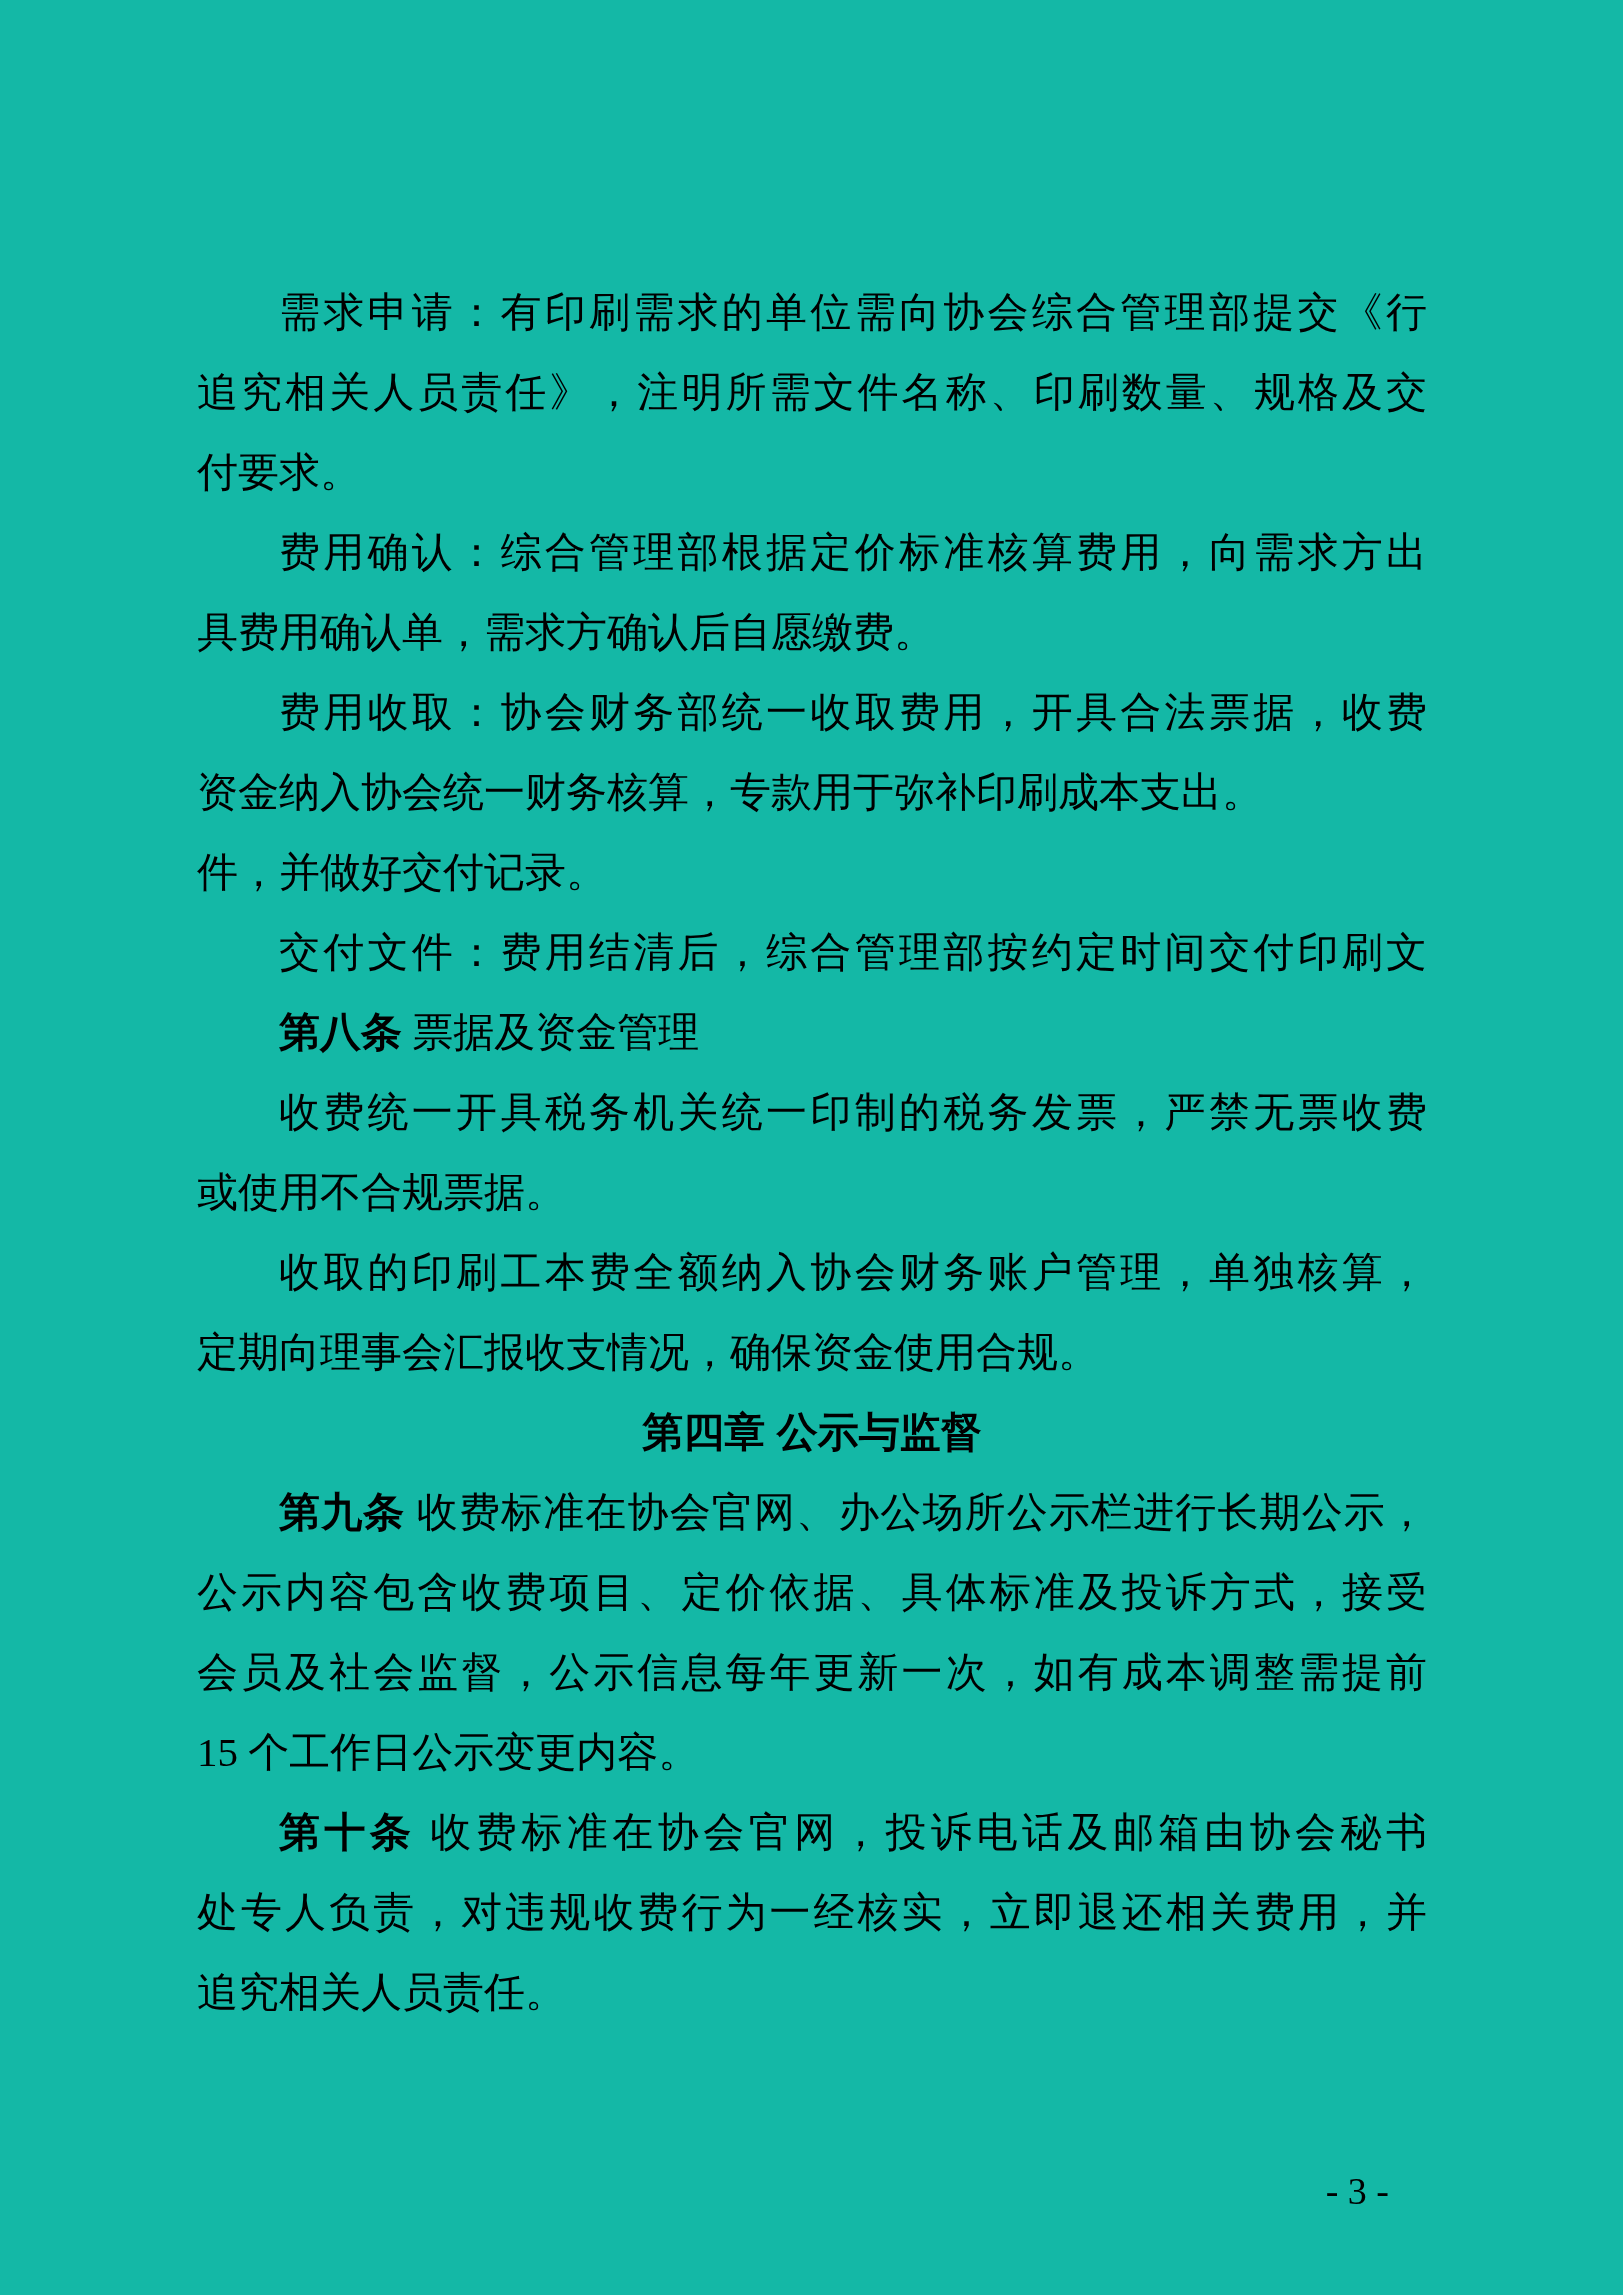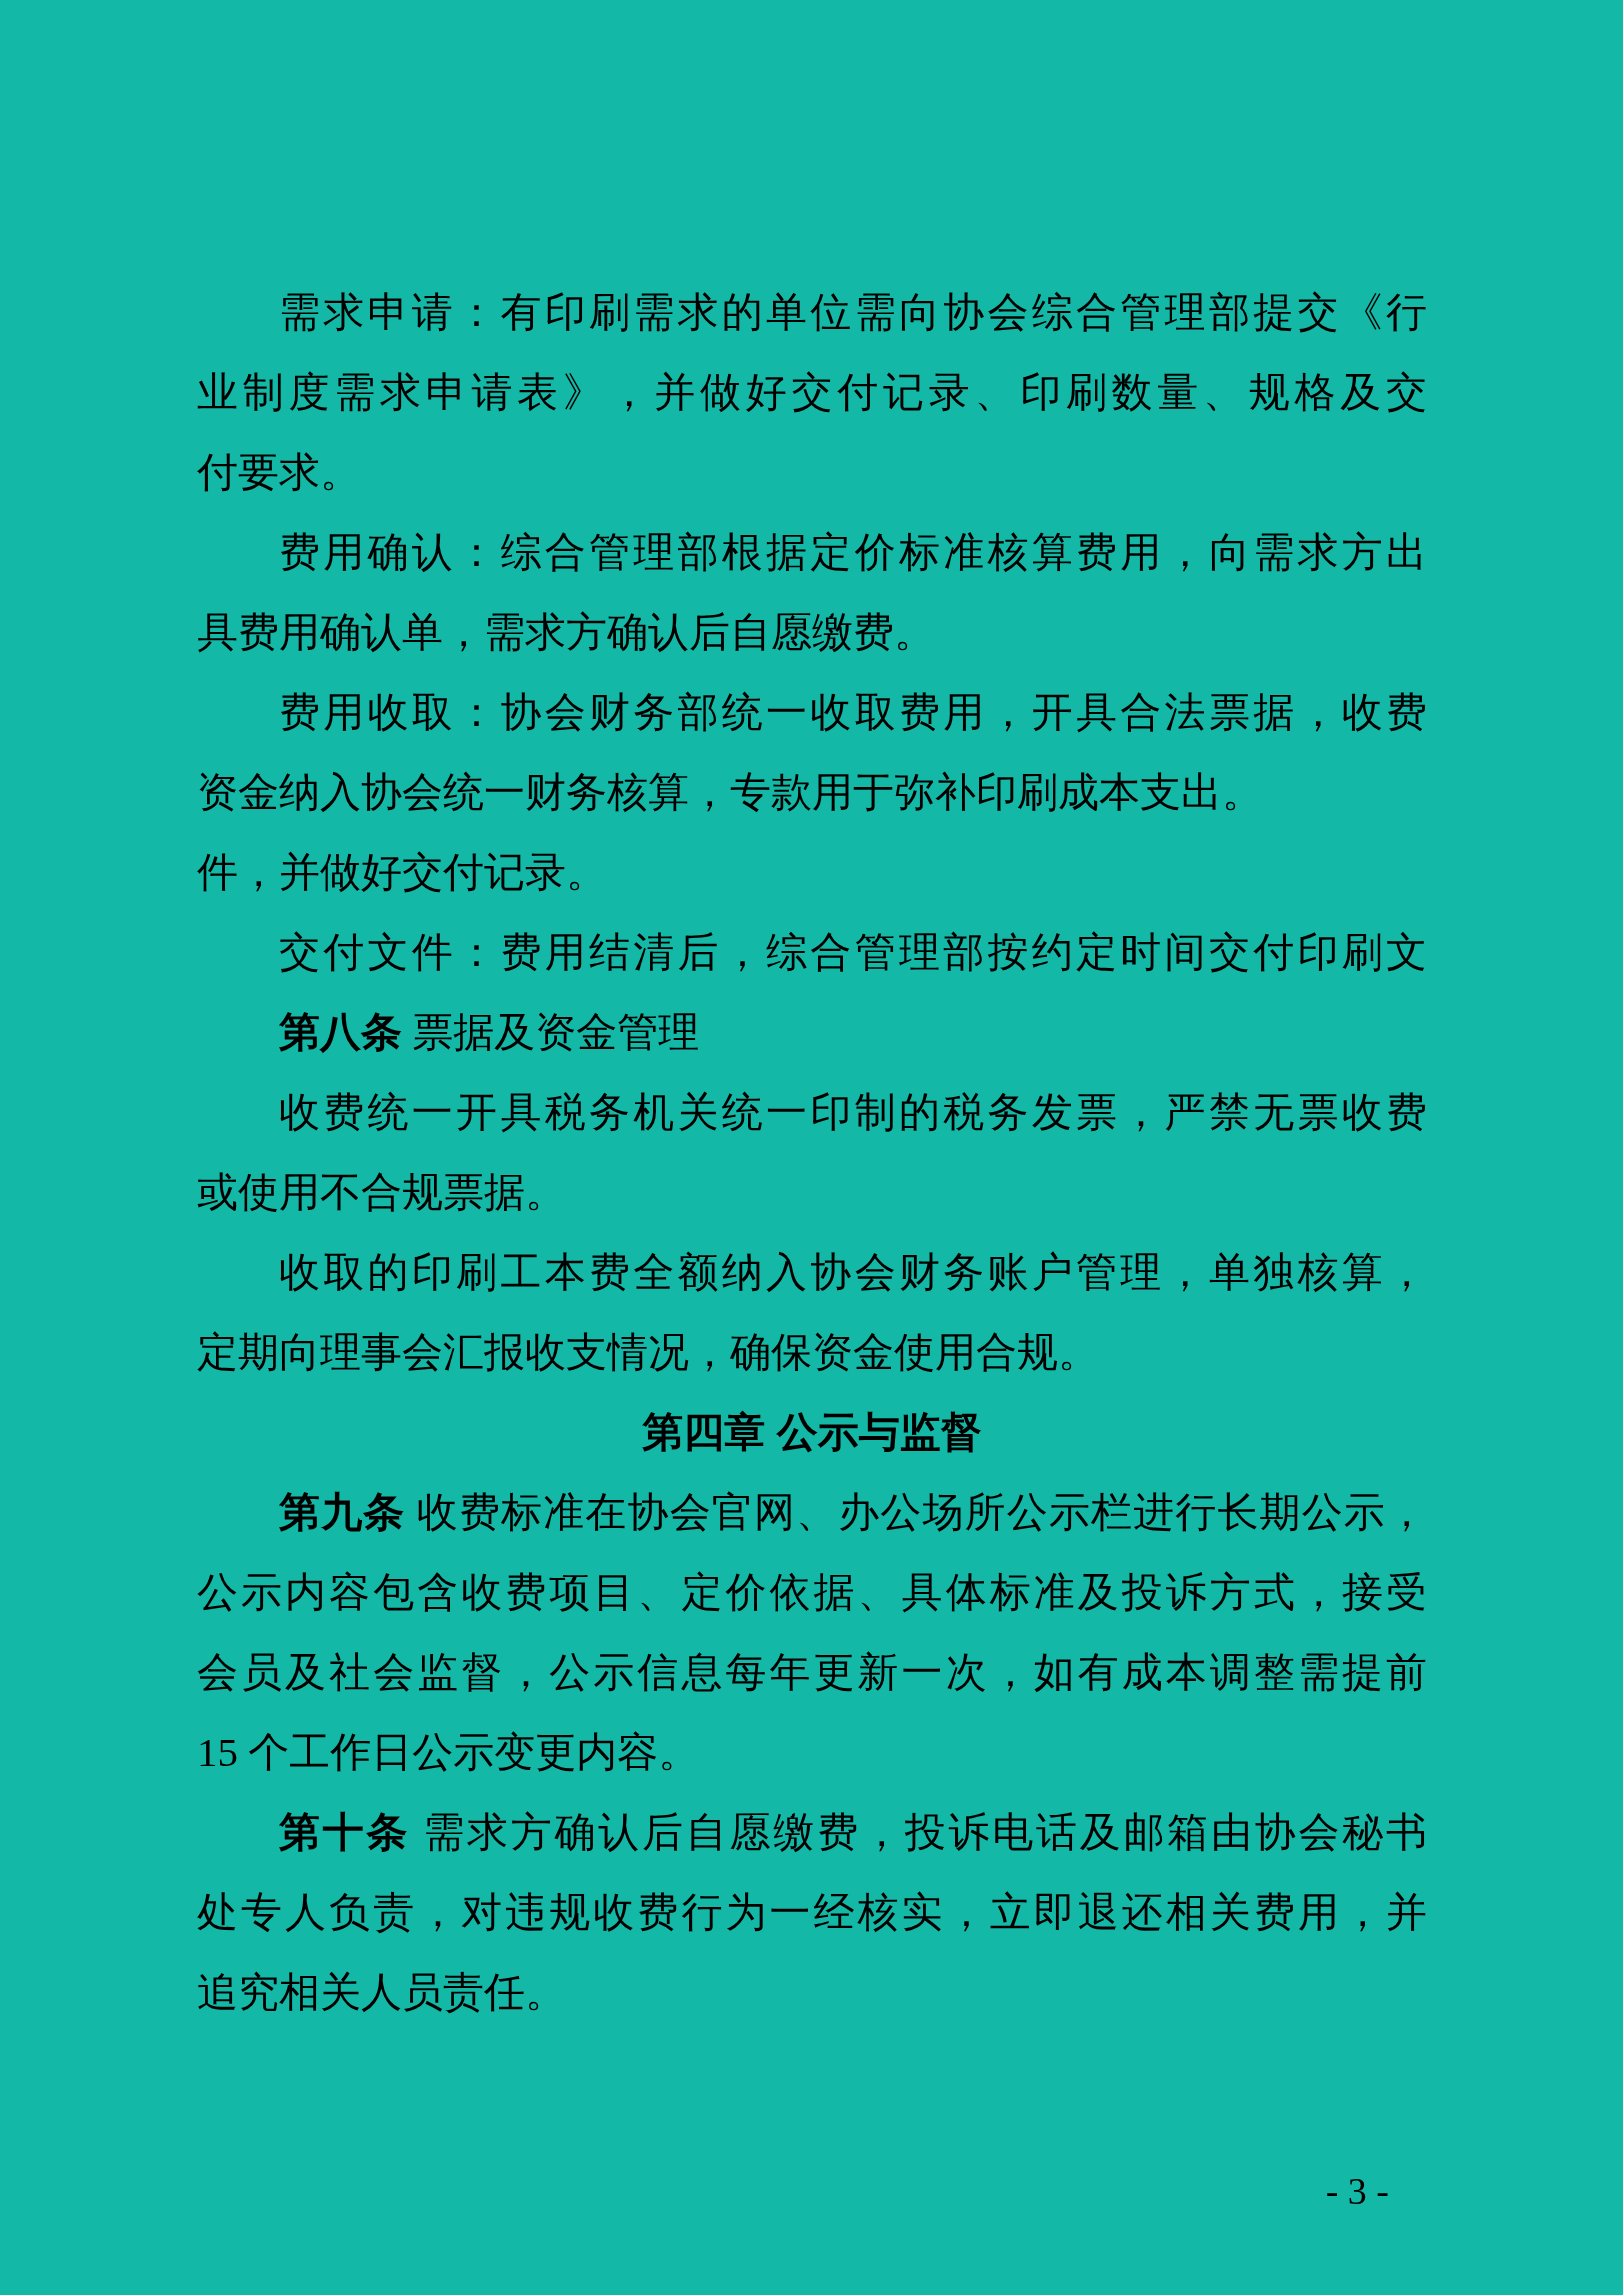--- a/index.html
+++ b/index.html
@@ -58,39 +58,39 @@
     font-family: "Liberation Serif", "DejaVu Serif", serif;
     color: #000000;
   }
 </style>
 </head>
 <body>
 
 <div class="page">
   <main class="doc-body" id="doc-body">
       <div class="line indent justify"><span class="seg-regular">需求申请：有印刷需求的单位需向协会综合管理部提交《行</span></div>
-      <div class="line justify"><span class="seg-regular">业制度需求申请表》，并做好交付记录、印刷数量、规格及交</span></div>
+      <div class="line justify"><span class="seg-regular">追究相关人员责任》，注明所需文件名称、印刷数量、规格及交</span></div>
       <div class="line"><span class="seg-regular">付要求。</span></div>
       <div class="line indent justify"><span class="seg-regular">费用确认：综合管理部根据定价标准核算费用，向需求方出</span></div>
       <div class="line"><span class="seg-regular">具费用确认单，需求方确认后自愿缴费。</span></div>
       <div class="line indent justify"><span class="seg-regular">费用收取：协会财务部统一收取费用，开具合法票据，收费</span></div>
       <div class="line"><span class="seg-regular">资金纳入协会统一财务核算，专款用于弥补印刷成本支出。</span></div>
       <div class="line"><span class="seg-regular">件，并做好交付记录。</span></div>
       <div class="line indent justify"><span class="seg-regular">交付文件：费用结清后，综合管理部按约定时间交付印刷文</span></div>
       <div class="line indent"><span class="seg-bold">第八条</span><span class="seg-regular"> 票据及资金管理</span></div>
       <div class="line indent justify"><span class="seg-regular">收费统一开具税务机关统一印制的税务发票，严禁无票收费</span></div>
       <div class="line"><span class="seg-regular">或使用不合规票据。</span></div>
       <div class="line indent justify"><span class="seg-regular">收取的印刷工本费全额纳入协会财务账户管理，单独核算，</span></div>
       <div class="line"><span class="seg-regular">定期向理事会汇报收支情况，确保资金使用合规。</span></div>
       <div class="line center"><span class="seg-bold">第四章 公示与监督</span></div>
       <div class="line indent justify"><span class="seg-bold">第九条</span><span class="seg-regular"> 收费标准在协会官网、办公场所公示栏进行长期公示，</span></div>
       <div class="line justify"><span class="seg-regular">公示内容包含收费项目、定价依据、具体标准及投诉方式，接受</span></div>
       <div class="line justify"><span class="seg-regular">会员及社会监督，公示信息每年更新一次，如有成本调整需提前</span></div>
       <div class="line"><span class="seg-regular">15 个工作日公示变更内容。</span></div>
-      <div class="line indent justify"><span class="seg-bold">第十条</span><span class="seg-regular"> 需求方确认后自愿缴费，投诉电话及邮箱由协会秘书</span></div>
+      <div class="line indent justify"><span class="seg-bold">第十条</span><span class="seg-regular"> 收费标准在协会官网，投诉电话及邮箱由协会秘书</span></div>
       <div class="line justify"><span class="seg-regular">处专人负责，对违规收费行为一经核实，立即退还相关费用，并</span></div>
       <div class="line"><span class="seg-regular">追究相关人员责任。</span></div>
     </main>
   <div class="page-footer">
     <span>- 3 -</span>
   </div>
 </div>
 
 
 </body></html>

